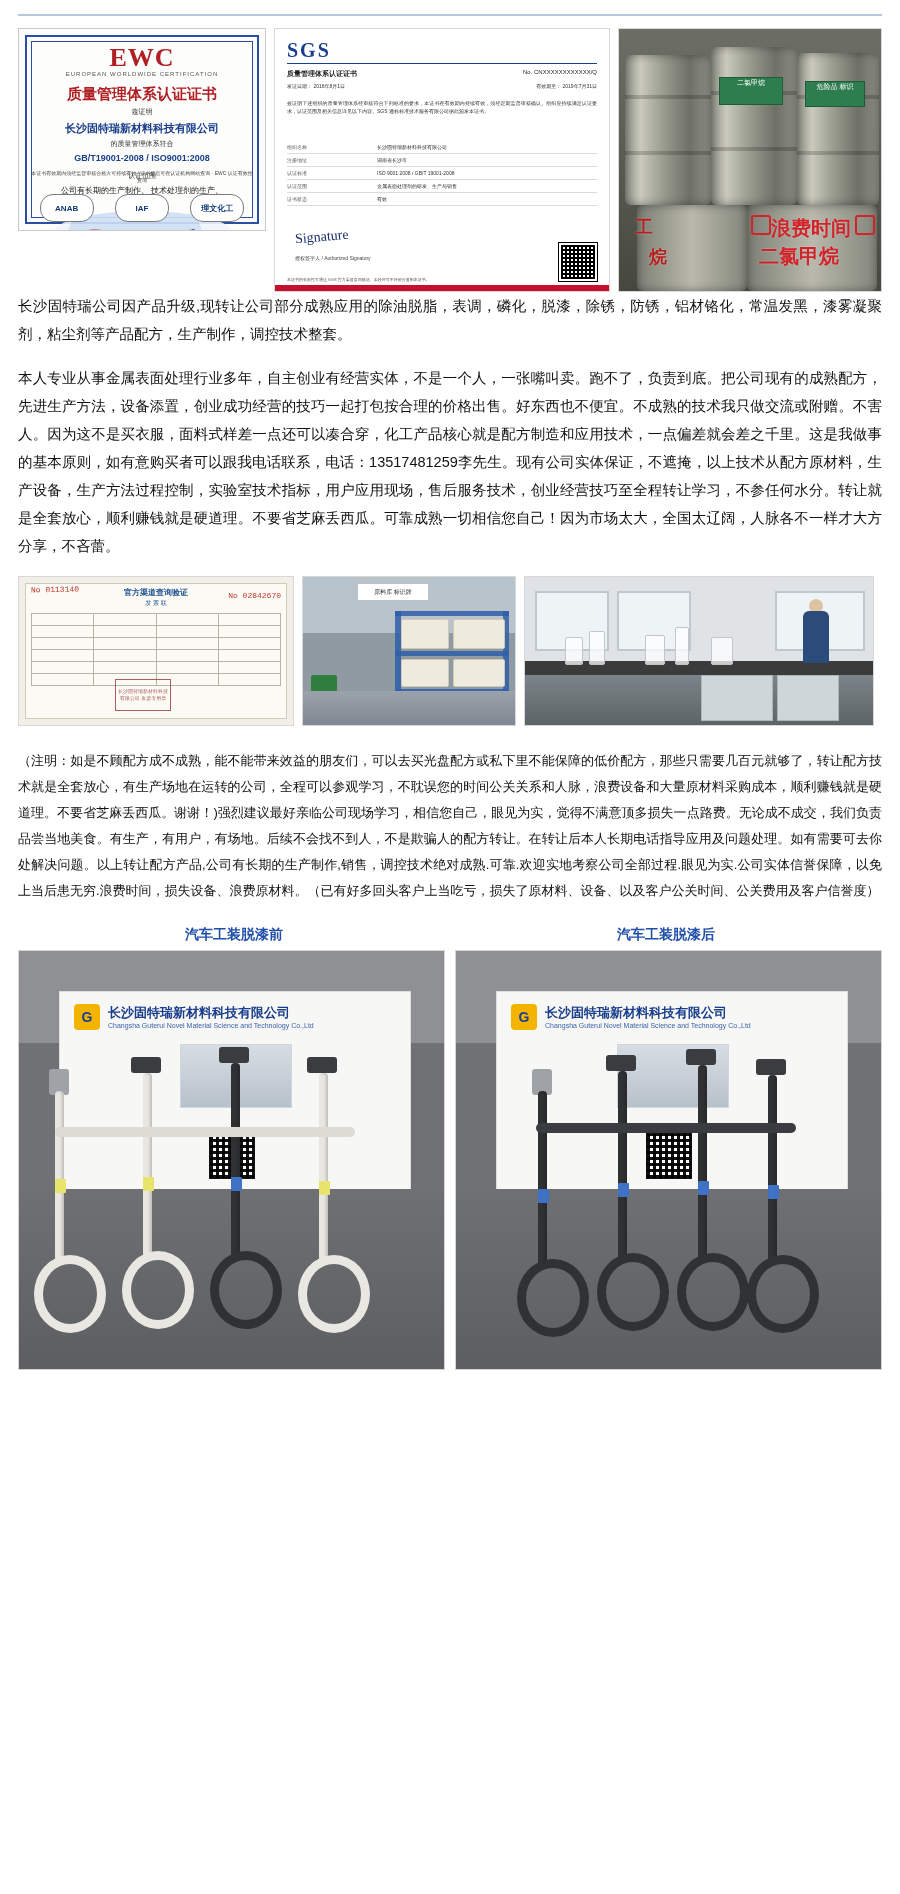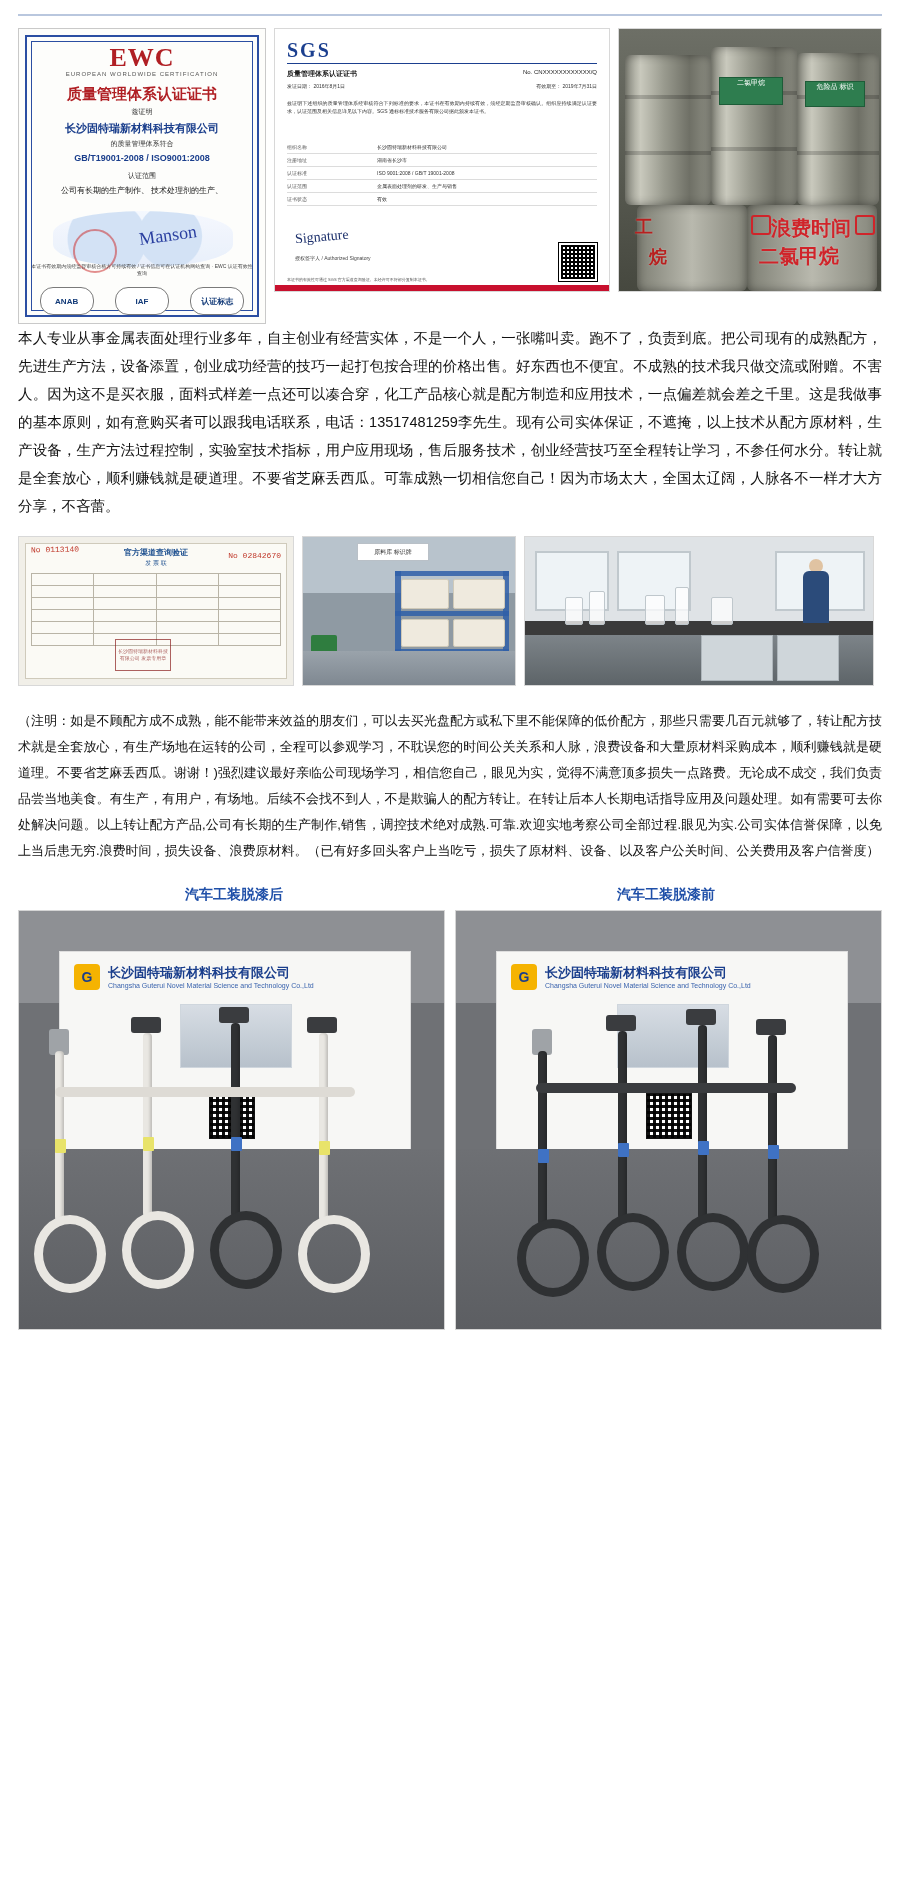--- a/index.html
+++ b/index.html
@@ -39,21 +39,21 @@
   }
   .photo {
     position: relative;
     overflow: hidden;
     border: 1px solid #d8d8d8;
     box-sizing: border-box;
     background: #efefef;
   }
   
   .cert1 {
-    width: 248px; height: 296px;
+    width: 248px; height: 203px;
     background: #fdfdfb;
     border: 1px solid #c9c9c9;
   }
   .cert1 .frame {
     position: absolute; inset: 6px;
     border: 2px solid #2b4ea2;
   }
   .cert1 .frame:after{
     content:""; position:absolute; inset:4px; border:1px solid #2b4ea2;
   }
@@ -461,21 +461,21 @@
       <div class="t5">GB/T19001-2008 / ISO9001:2008</div>
       <div class="t6">认证范围</div>
       <div class="t7">公司有长期的生产制作、 技术处理剂的生产、</div>
       <div class="globe"></div>
       <div class="seal"></div>
       <div class="sign">Manson</div>
       <div class="footline">本证书有效期内须经监督审核合格方可持续有效 / 证书信息可在认证机构网站查询 · EWC 认证有效性查询</div>
       <div class="logos">
         <div class="lg">ANAB</div>
         <div class="lg">IAF</div>
-        <div class="lg">认证标志</div>
+        <div class="lg">理文化工</div>
       </div>
     </div>
 
     <div class="photo cert2">
       <div class="sgs">SGS</div>
       <div class="sgsline"></div>
       <div class="title-cn">质量管理体系认证证书</div>
       <div class="no">No. CNXXXXXXXXXXXX/Q</div>
       <div class="meta">
         <span>发证日期： 2016年8月1日</span>
@@ -531,20 +531,21 @@
       <div class="mlogo"></div>
       <div class="mlogo2"></div>
       <div class="redtext rt1">浪费时间</div>
       <div class="redtext rt2">二氯甲烷</div>
       <div class="redtext rt3">工</div>
       <div class="redtext rt4">烷</div>
     </div>
   </div>
 
 
+  <p class="body-text">长沙固特瑞公司因产品升级,现转让公司部分成熟应用的除油脱脂，表调，磷化，脱漆，除锈，防锈，铝材铬化，常温发黑，漆雾凝聚剂，粘尘剂等产品配方，生产制作，调控技术整套。</p>
   <p class="body-text">本人专业从事金属表面处理行业多年，自主创业有经营实体，不是一个人，一张嘴叫卖。跑不了，负责到底。把公司现有的成熟配方，先进生产方法，设备添置，创业成功经营的技巧一起打包按合理的价格出售。好东西也不便宜。不成熟的技术我只做交流或附赠。不害人。因为这不是买衣服，面料式样差一点还可以凑合穿，化工产品核心就是配方制造和应用技术，一点偏差就会差之千里。这是我做事的基本原则，如有意购买者可以跟我电话联系，电话：13517481259李先生。现有公司实体保证，不遮掩，以上技术从配方原材料，生产设备，生产方法过程控制，实验室技术指标，用户应用现场，售后服务技术，创业经营技巧至全程转让学习，不参任何水分。转让就是全套放心，顺利赚钱就是硬道理。不要省芝麻丢西瓜。可靠成熟一切相信您自己！因为市场太大，全国太辽阔，人脉各不一样才大方分享，不吝蕾。</p>
 
 
   <div class="img-row row2">
 
     <div class="photo invoice">
       <div class="sheet"></div>
       <div class="noL">No 0113140</div>
       <div class="hdr">官方渠道查询验证</div>
       <div class="hdr2">发 票 联</div>
@@ -622,22 +623,22 @@
       <div class="cab" style="left: 176px; top: 98px; width: 70px; height: 44px;"></div>
       <div class="cab" style="left: 252px; top: 98px; width: 60px; height: 44px;"></div>
       <div class="head"></div>
       <div class="person"></div>
     </div>
   </div>
 
   <p class="note">（注明：如是不顾配方成不成熟，能不能带来效益的朋友们，可以去买光盘配方或私下里不能保障的低价配方，那些只需要几百元就够了，转让配方技术就是全套放心，有生产场地在运转的公司，全程可以参观学习，不耽误您的时间公关关系和人脉，浪费设备和大量原材料采购成本，顺利赚钱就是硬道理。不要省芝麻丢西瓜。谢谢！)强烈建议最好亲临公司现场学习，相信您自己，眼见为实，觉得不满意顶多损失一点路费。无论成不成交，我们负责品尝当地美食。有生产，有用户，有场地。后续不会找不到人，不是欺骗人的配方转让。在转让后本人长期电话指导应用及问题处理。如有需要可去你处解决问题。以上转让配方产品,公司有长期的生产制作,销售，调控技术绝对成熟.可靠.欢迎实地考察公司全部过程.眼见为实.公司实体信誉保障，以免上当后患无穷.浪费时间，损失设备、浪费原材料。（已有好多回头客户上当吃亏，损失了原材料、设备、以及客户公关时间、公关费用及客户信誉度）</p>
 
   <div class="ba-caption-row">
+    <div class="ba-caption">汽车工装脱漆前</div>
     <div class="ba-caption">汽车工装脱漆后</div>
-    <div class="ba-caption">汽车工装脱漆前</div>
   </div>
 
   <div class="ba-row">
 
     <div class="ba-photo">
       <div class="board">
         <div class="logo">G</div>
         <div class="cname">长沙固特瑞新材料科技有限公司</div>
         <div class="cname-en">Changsha Guterui Novel Material Science and Technology Co.,Ltd</div>
         <div class="pimg"></div>

